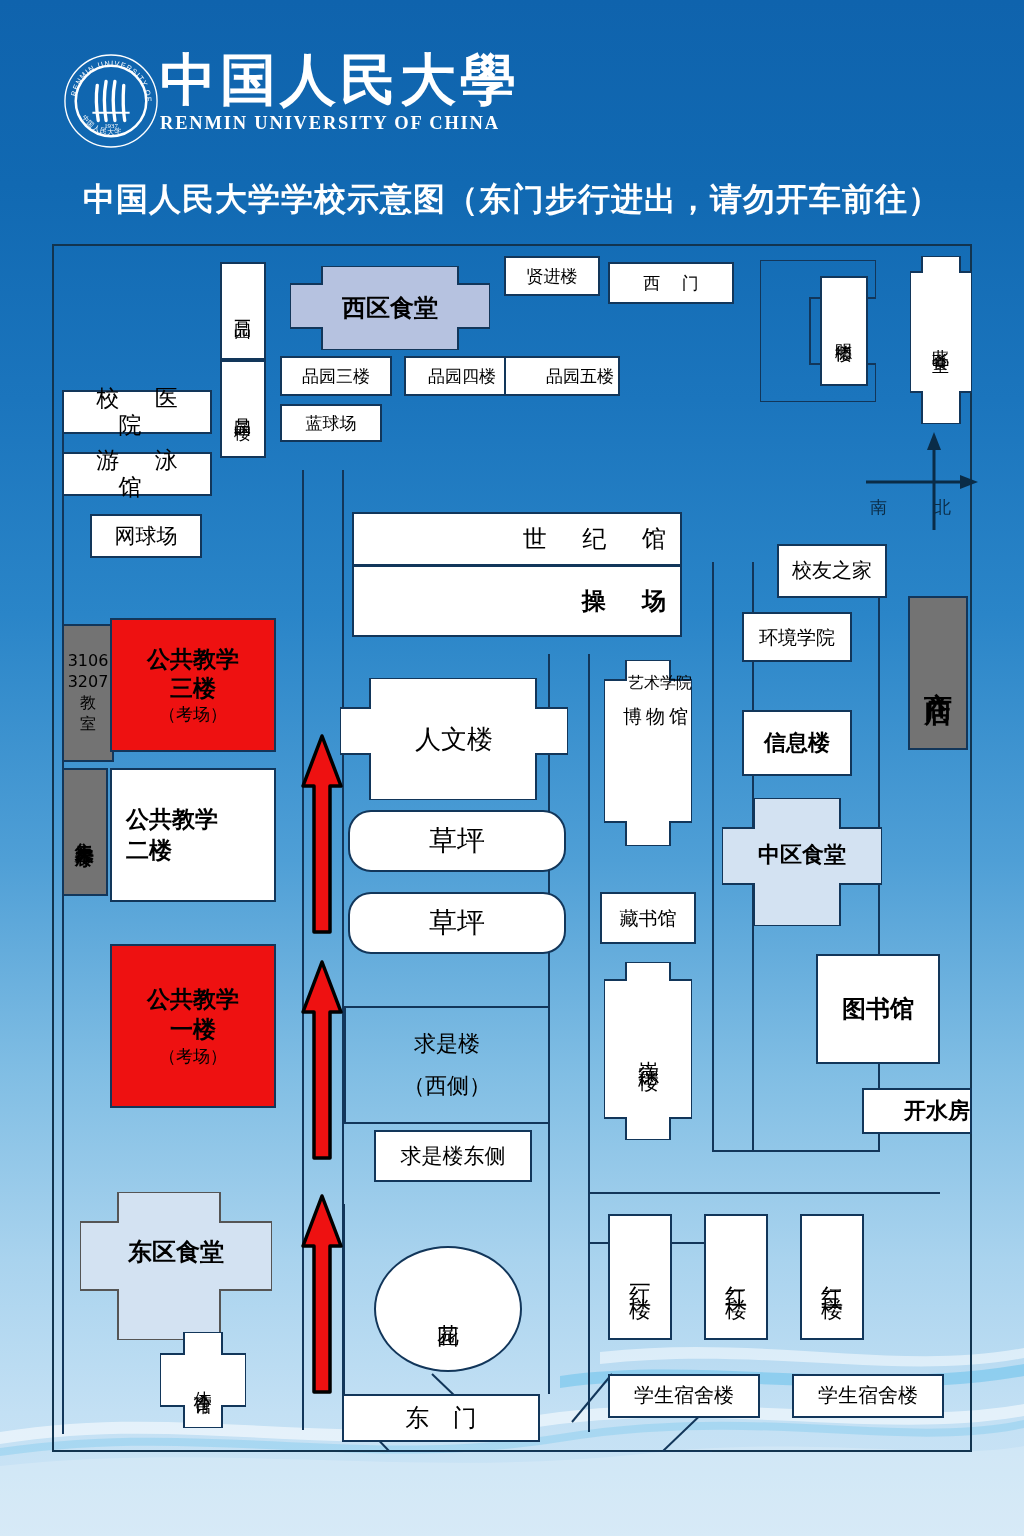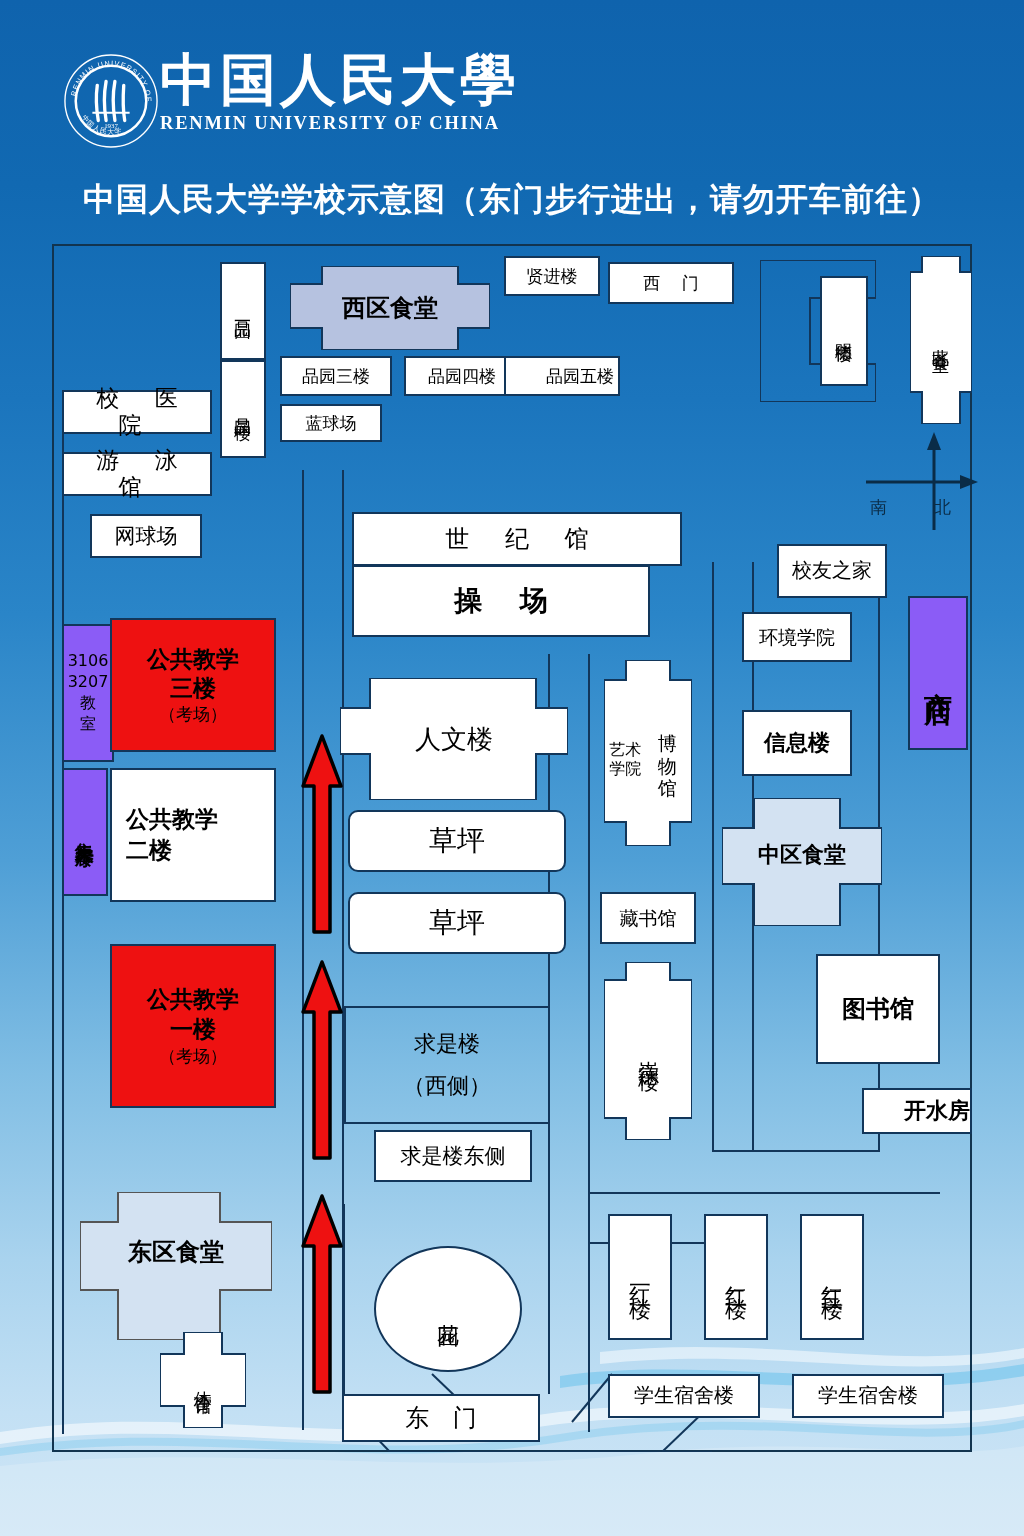--- a/index.html
+++ b/index.html
@@ -47,38 +47,38 @@
     background:#ffffff;
     color:#000000;
     display:flex; align-items:center; justify-content:center;
     text-align:center; line-height:1.18;
     font-family:"DejaVu Serif",serif;
     font-size:17px;
     z-index:4;
   }
   .b.sans { font-family:"DejaVu Sans",sans-serif; font-weight:700; }
   .b.vert { writing-mode:vertical-rl; text-orientation:upright; letter-spacing:2px; }
-  .b.pale { background:#8b5cf6; }
+  .b.pale { background:#737373; }
   .b.clear{ background:transparent; }
   .b.red  { background:#ee1111; }
-  .b.round{ border-radius:10px; }
-  .b.sp   { letter-spacing:14px; text-indent:14px; }
+  .b.round{ border-radius:23px; }
+  .b.sp   { letter-spacing:14px; text-indent:14px;justify-content:flex-end; }
   .b.sp8  { letter-spacing:8px; text-indent:8px; }
 
   
   .shape { position:absolute; z-index:4; }
   .shape .lbl {
     position:absolute; left:0; top:0; width:100%; height:100%;
     display:flex; align-items:center; justify-content:center;
     text-align:center; line-height:1.18; color:#000;
     font-family:"DejaVu Serif",serif; font-size:17px; pointer-events:none;
   }
   .shape .lbl.sans { font-family:"DejaVu Sans",sans-serif; font-weight:700; }
   .shape .lbl.vert { writing-mode:vertical-rl; text-orientation:upright; letter-spacing:2px; }
-  .shape .lbl.col  { flex-direction:row; }
+  .shape .lbl.col  { flex-direction:column;align-items:flex-end; }
   .rline { position:absolute; background:#12365a; z-index:2; }
 
   
   .arrow { position:absolute; z-index:6; }
 
   
   .compass { position:absolute; z-index:6; }
   .compass-lbl {
     position:absolute; font-family:"DejaVu Serif",serif; font-size:17px; color:#0a2c47;
   }
@@ -268,21 +268,21 @@
   <svg class="arrow" style="left:248px; top:716px; width:44px; height:200px;" viewBox="0 0 44 200">
     <path d="M22,2 L41,52 L30,52 L30,198 L14,198 L14,52 L3,52 Z" fill="#ee1111" stroke="#000000" stroke-width="3.5" stroke-linejoin="round"></path>
   </svg>
   <svg class="arrow" style="left:248px; top:950px; width:44px; height:200px;" viewBox="0 0 44 200">
     <path d="M22,2 L41,52 L30,52 L30,198 L14,198 L14,52 L3,52 Z" fill="#ee1111" stroke="#000000" stroke-width="3.5" stroke-linejoin="round"></path>
   </svg>
 
   <div class="b sp" style="left:300px; top:268px; width:330px; height:54px; font-size:24px;">
     <span>世 纪 馆</span>
   </div>
-  <div class="b sp" style="left:300px; top:321px; width:298px; height:72px; font-size:28px; font-family:'DejaVu Sans',sans-serif; font-weight:700;">
+  <div class="b sp" style="left:300px; top:321px; width:330px; height:72px; font-size:24px; font-family:'DejaVu Sans',sans-serif; font-weight:700;">
     <span>操   场</span>
   </div>
 
   <svg class="shape" style="left:288px; top:434px; width:228px; height:122px;" viewBox="0 0 228 122">
     <path d="M30,0 L196,0 L196,30 L228,30 L228,76 L196,76 L196,122 L30,122 L30,76 L0,76 L0,30 L30,30 Z" fill="#ffffff" stroke="#12365a" stroke-width="2"></path>
   </svg>
   <div class="shape" style="left:288px; top:434px; width:228px; height:122px;">
     <div class="lbl" style="font-size:26px;">人文楼</div>
   </div>
 

